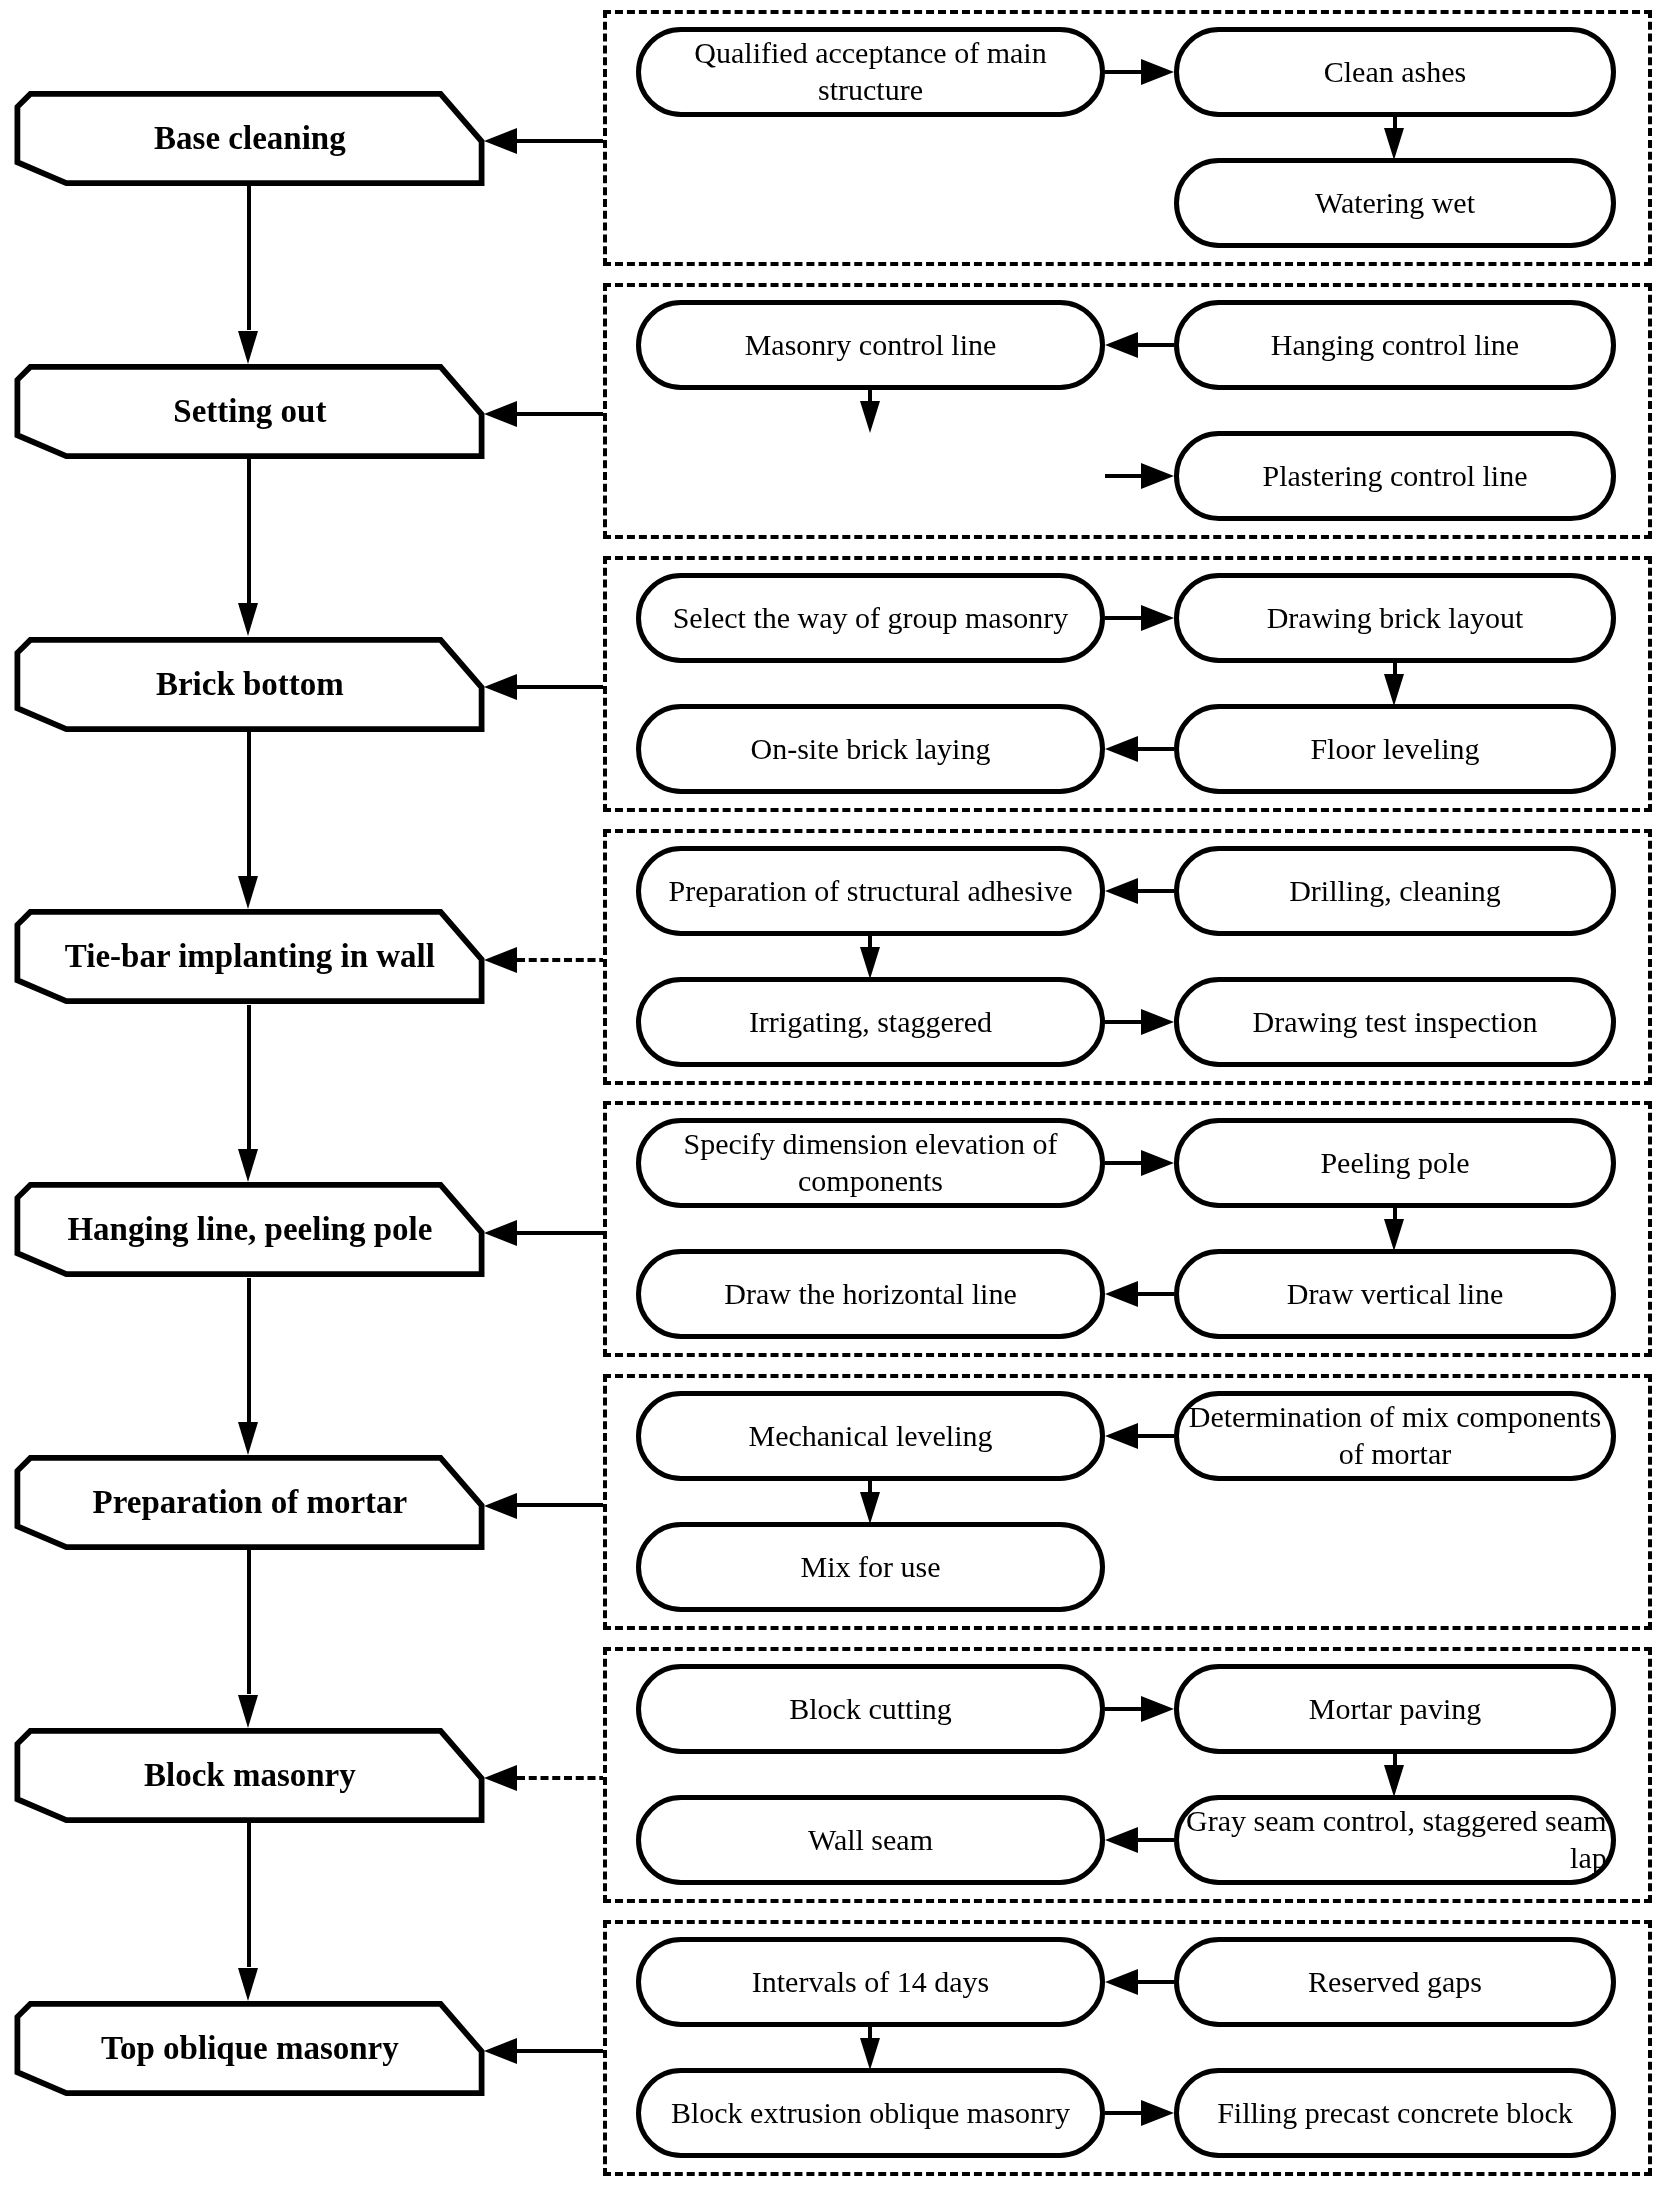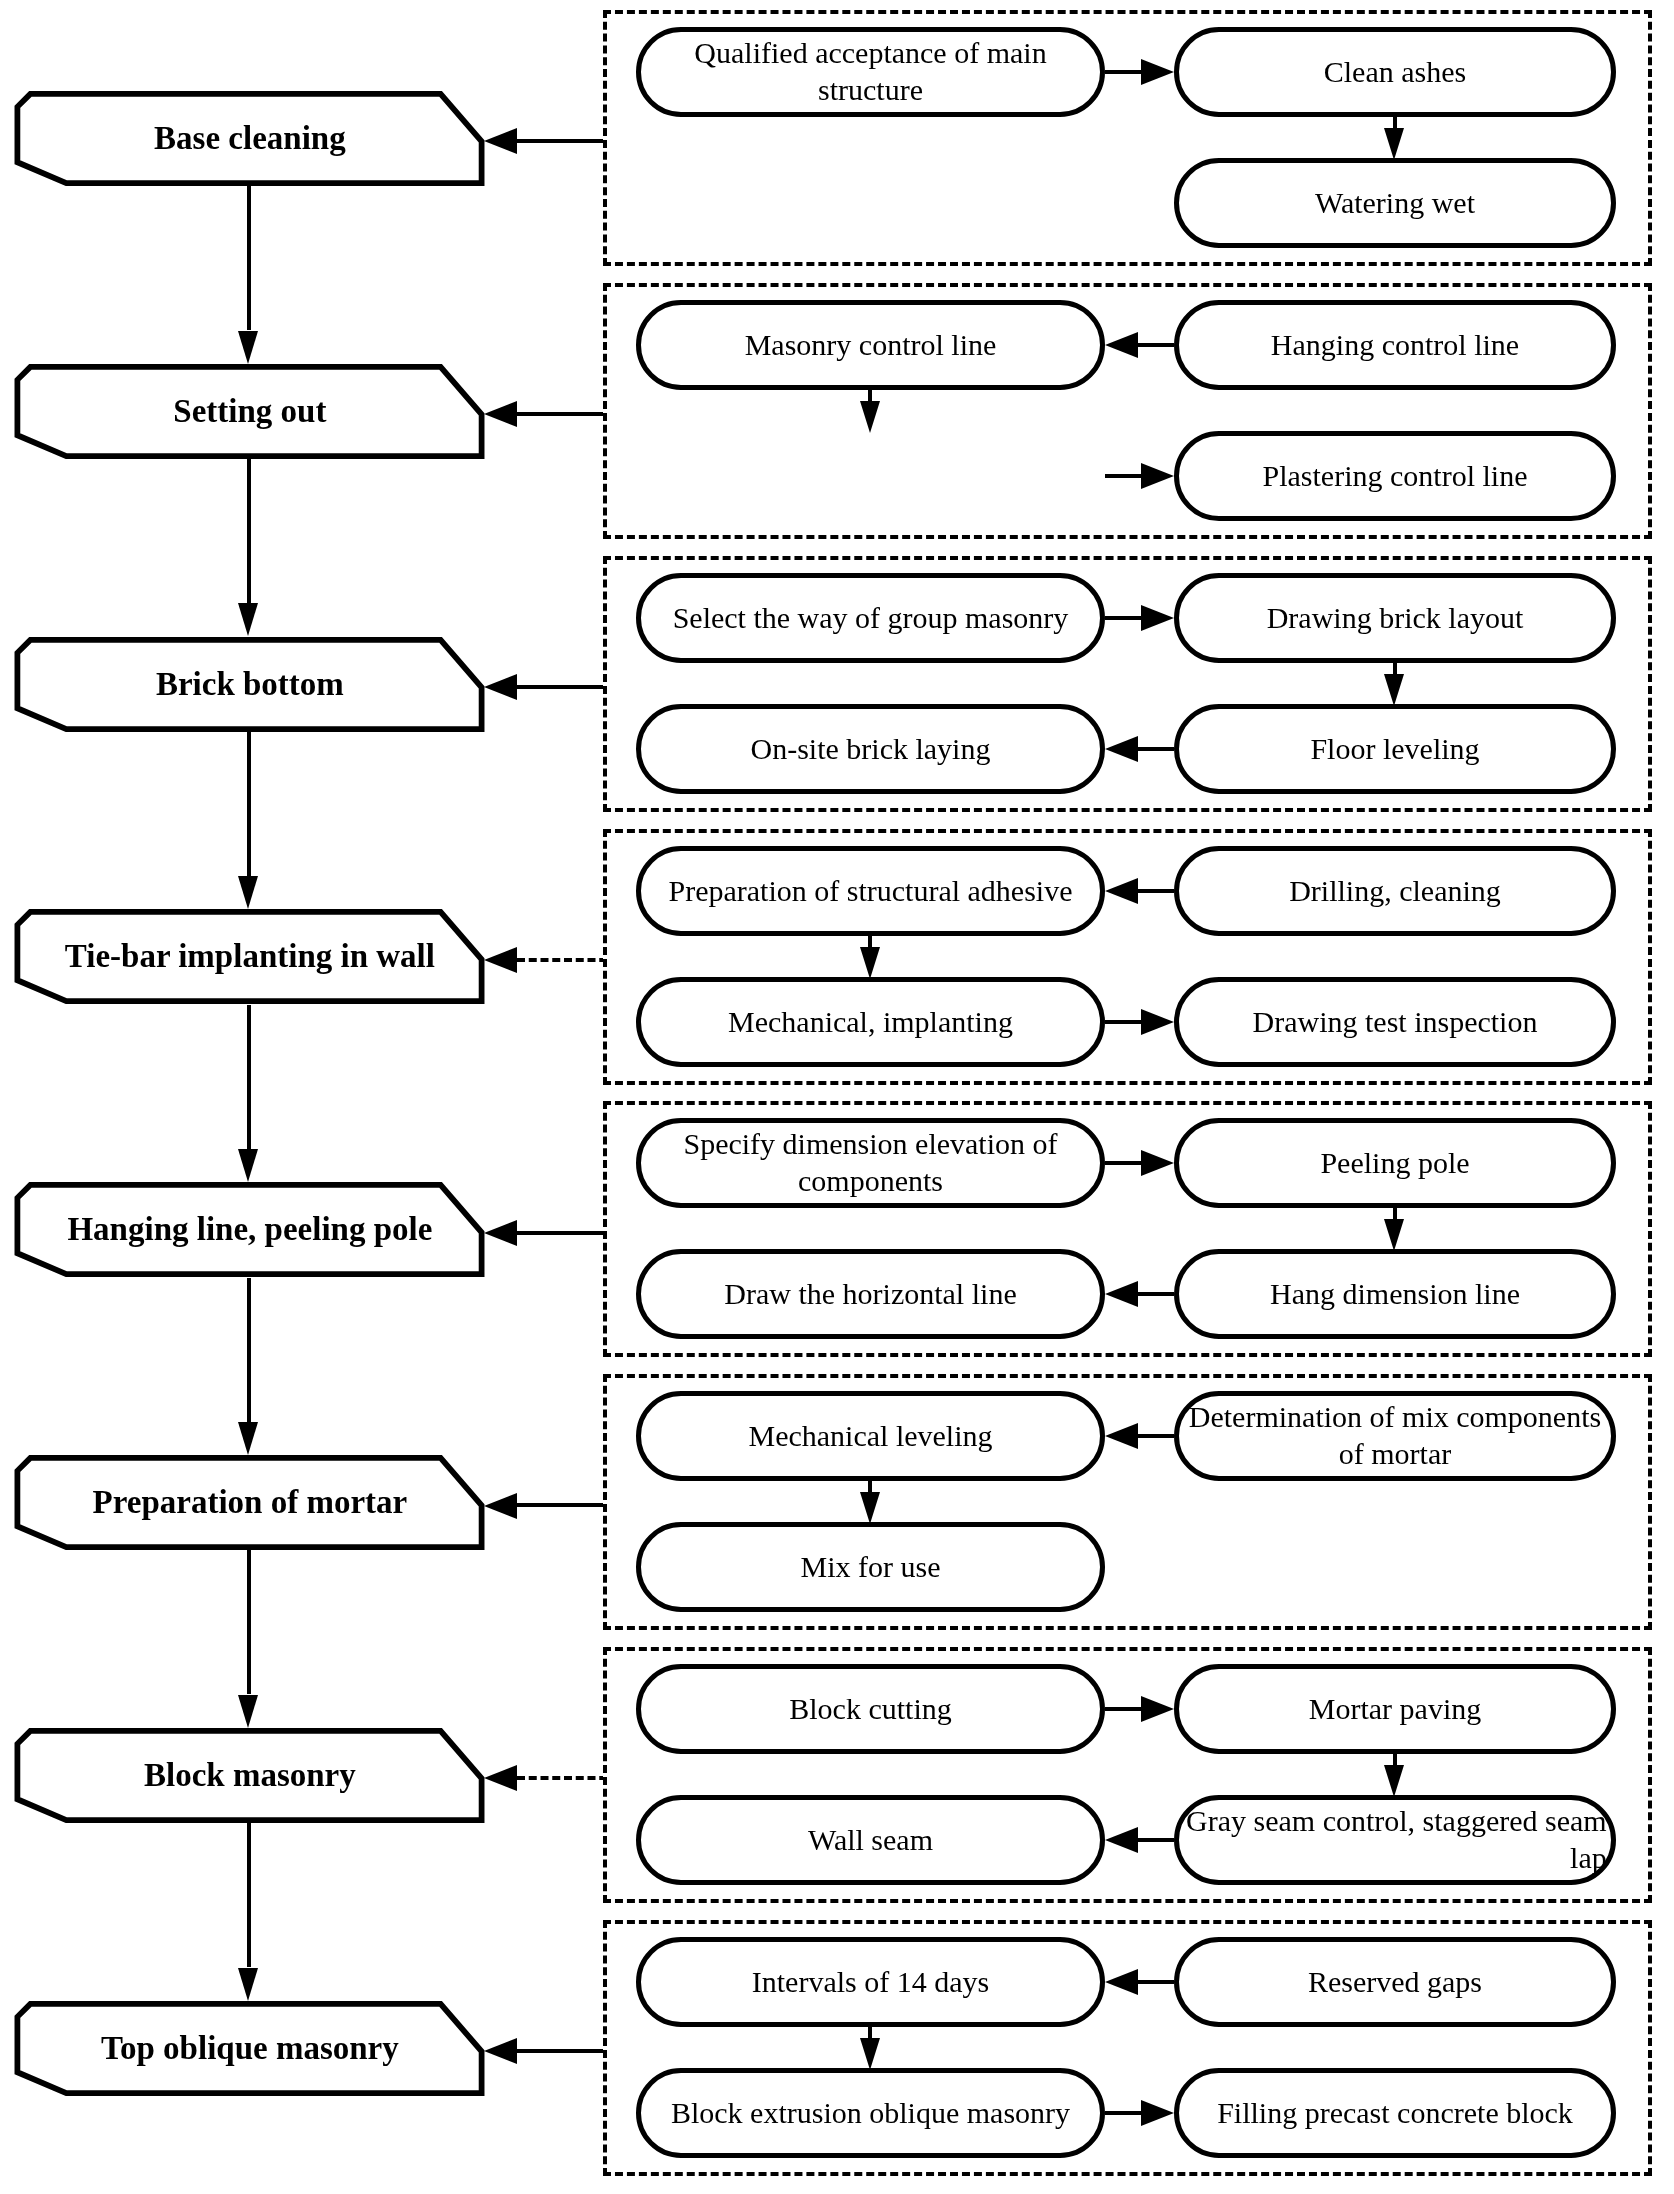--- a/index.html
+++ b/index.html
@@ -156,35 +156,35 @@
     <div class="tri tr" style="left:534px;top:45px"></div>
     <div class="vline" style="left:786px;top:102px;height:13px"></div>
     <div class="tri tds" style="left:777px;top:114px"></div>
     <div class="tri tl" style="left:498px;top:176px"></div>
     <div class="hline" style="left:531px;top:187px;width:36px"></div>
   </div>
 
   <div class="group" style="top:829px">
     <div class="node l row1">Preparation of structural adhesive</div>
     <div class="node r row1">Drilling, cleaning</div>
-    <div class="node l row2">Mechanical, implanting</div>
+    <div class="node l row2">Irrigating, staggered</div>
     <div class="node r row2">Drawing test inspection</div>
     <div class="tri tl" style="left:498px;top:45px"></div>
     <div class="hline" style="left:531px;top:56px;width:36px"></div>
     <div class="vline" style="left:261px;top:102px;height:13px"></div>
     <div class="tri tds" style="left:253px;top:114px"></div>
     <div class="hline" style="left:498px;top:187px;width:38px"></div>
     <div class="tri tr" style="left:534px;top:176px"></div>
   </div>
 
   <div class="group" style="top:1101px">
     <div class="node l row1">Specify dimension elevation of components</div>
     <div class="node r row1">Peeling pole</div>
     <div class="node l row2">Draw the horizontal line</div>
-    <div class="node r row2">Hang dimension line</div>
+    <div class="node r row2">Draw vertical line</div>
     <div class="hline" style="left:498px;top:56px;width:38px"></div>
     <div class="tri tr" style="left:534px;top:45px"></div>
     <div class="vline" style="left:786px;top:102px;height:13px"></div>
     <div class="tri tds" style="left:777px;top:114px"></div>
     <div class="tri tl" style="left:498px;top:176px"></div>
     <div class="hline" style="left:531px;top:187px;width:36px"></div>
   </div>
 
   <div class="group" style="top:1374px">
     <div class="node l row1">Mechanical leveling</div>

